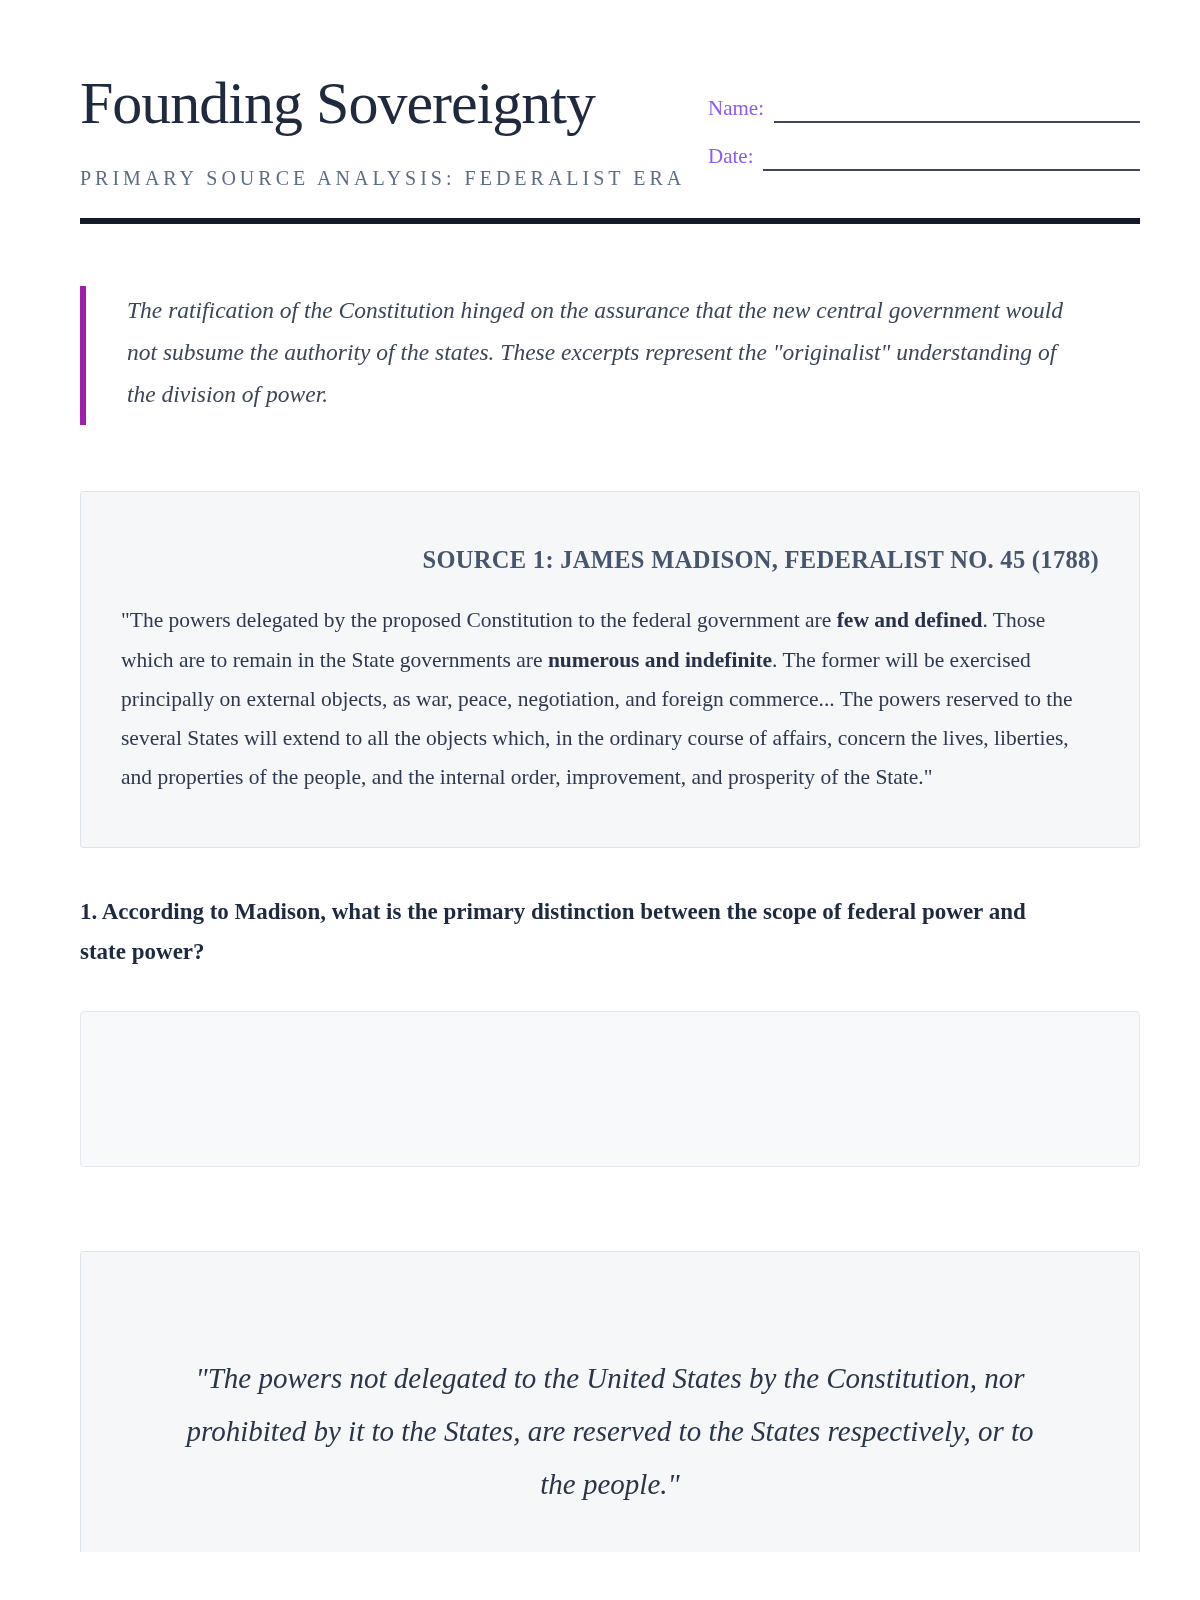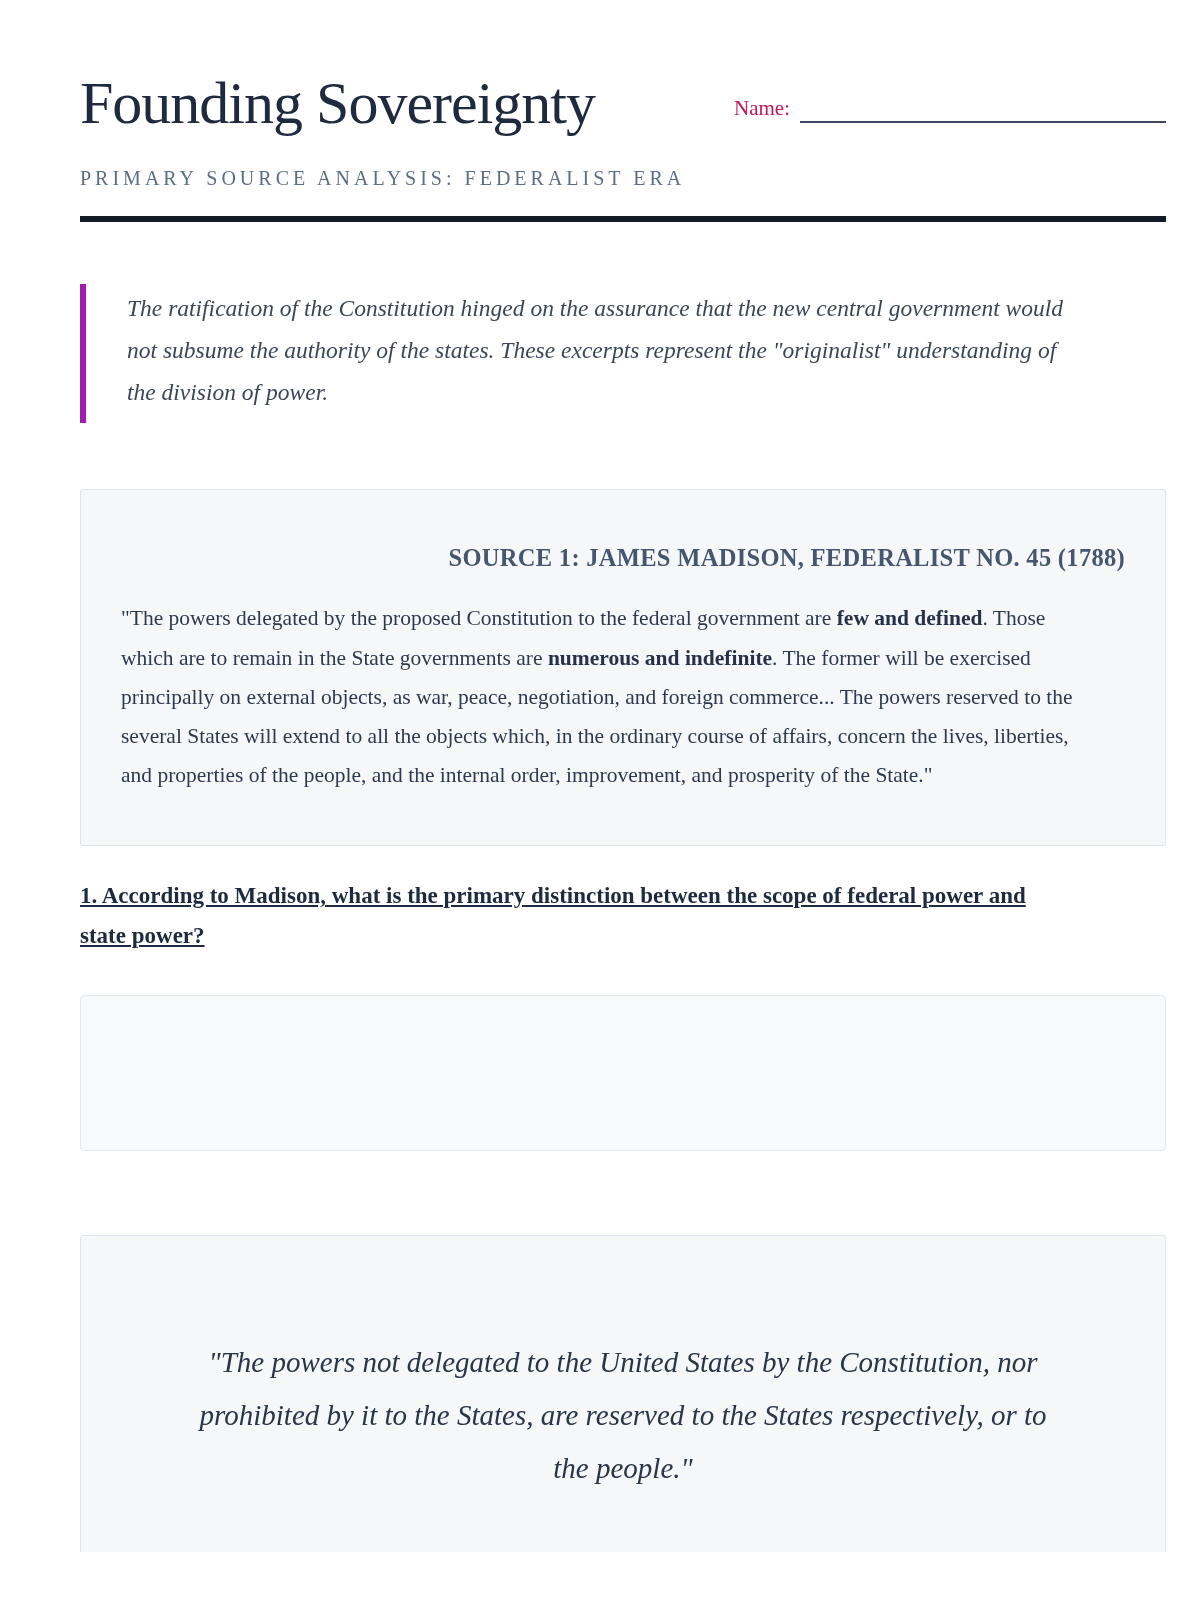--- a/index.html
+++ b/index.html
@@ -7,21 +7,21 @@
   body {
     width: 1200px;
     height: 1600px;
     overflow: hidden;
     font-family: "Liberation Serif", "DejaVu Serif", serif;
     color: #2e3950;
   }
   .page {
     width: 1200px;
     height: 1552px;
-    padding: 72px 34px 0 80px;
+    padding: 72px 60px 0 80px;
     overflow: hidden;
   }
 
   
   .header { display: flex; justify-content: space-between; align-items: flex-start; }
   .title {
     font-size: 60px;
     line-height: 1.05;
     font-weight: 500;
     color: #1f2a3e;
@@ -34,21 +34,21 @@
     letter-spacing: 4px;
     color: #5c6e86;
     white-space: nowrap;
   }
   .fields { width: 432px; padding-top: 24px; flex-shrink: 0; }
   .field-row {
     display: flex;
     align-items: flex-end;
     margin-bottom: 21px;
     font-size: 21px;
-    color: #be185d;
+    color: #8b5cf6;
   }
   .field-label { flex-shrink: 0; padding-bottom: 2px; }
   .field-line {
     flex: 1;
     margin-left: 10px;
     height: 26px;
     border-bottom: 2px solid #3d475e;
   }
 
   .rule {
@@ -90,27 +90,26 @@
     margin-top: 27px;
     font-size: 21.5px;
     line-height: 1.82;
     color: #2e3950;
     max-width: 960px;
   }
   .source-body strong { color: #27324a; margin-top: 28px; }
 
   
   .question {
-    margin-top: 30px;
+    margin-top: 44px;
     font-size: 23px;
     font-weight: 700;
     line-height: 1.72;
     color: #1e2a40;
     max-width: 965px;
-    text-decoration: underline;
   }
   .answer-box {
     margin-top: 40px;
     height: 156px;
     background: #f7f9fa;
     border: 1px solid #e3e9ee;
     border-radius: 4px;
   }
 
   
@@ -132,20 +131,24 @@
   <div class="header">
     <div>
       <div class="title">Founding Sovereignty</div>
       <div class="subtitle">PRIMARY SOURCE ANALYSIS: FEDERALIST ERA</div>
     </div>
     <div class="fields">
       <div class="field-row">
         <span class="field-label">Name:</span>
         <span class="field-line"></span>
       </div>
+      <div class="field-row">
+        <span class="field-label">Date:</span>
+        <span class="field-line"></span>
+      </div>
     </div>
   </div>
 
   <div class="rule"></div>
 
   <div class="intro">The ratification of the Constitution hinged on the assurance that the new central government would not subsume the authority of the states. These excerpts represent the "originalist" understanding of the division of power.</div>
 
   <div class="source-box first">
     <div class="source-heading">SOURCE 1: JAMES MADISON, FEDERALIST NO. 45 (1788)</div>
     <div class="source-body">"The powers delegated by the proposed Constitution to the federal government are <strong>few and defined</strong>. Those which are to remain in the State governments are <strong>numerous and indefinite</strong>. The former will be exercised principally on external objects, as war, peace, negotiation, and foreign commerce... The powers reserved to the several States will extend to all the objects which, in the ordinary course of affairs, concern the lives, liberties, and properties of the people, and the internal order, improvement, and prosperity of the State."</div>

